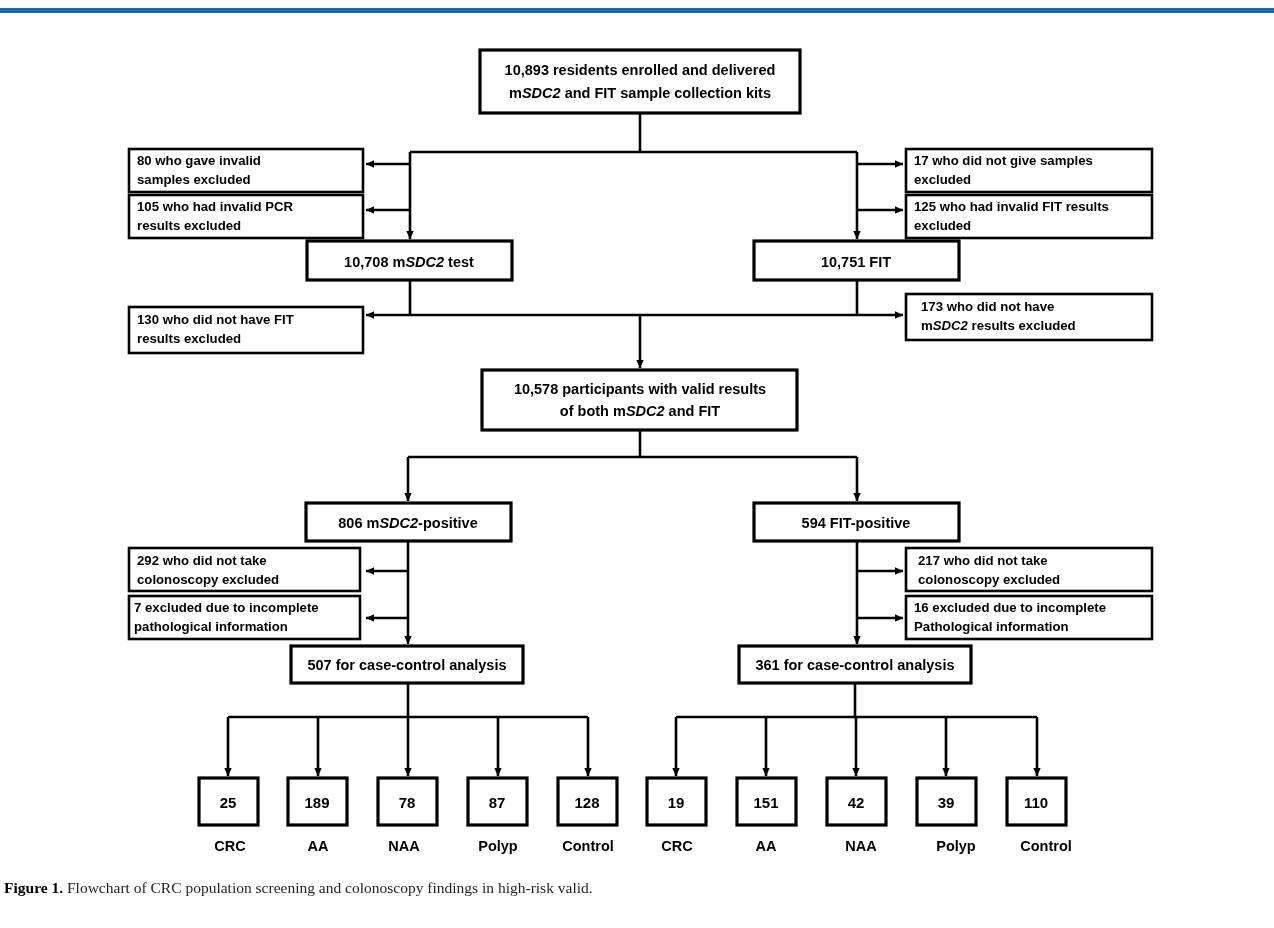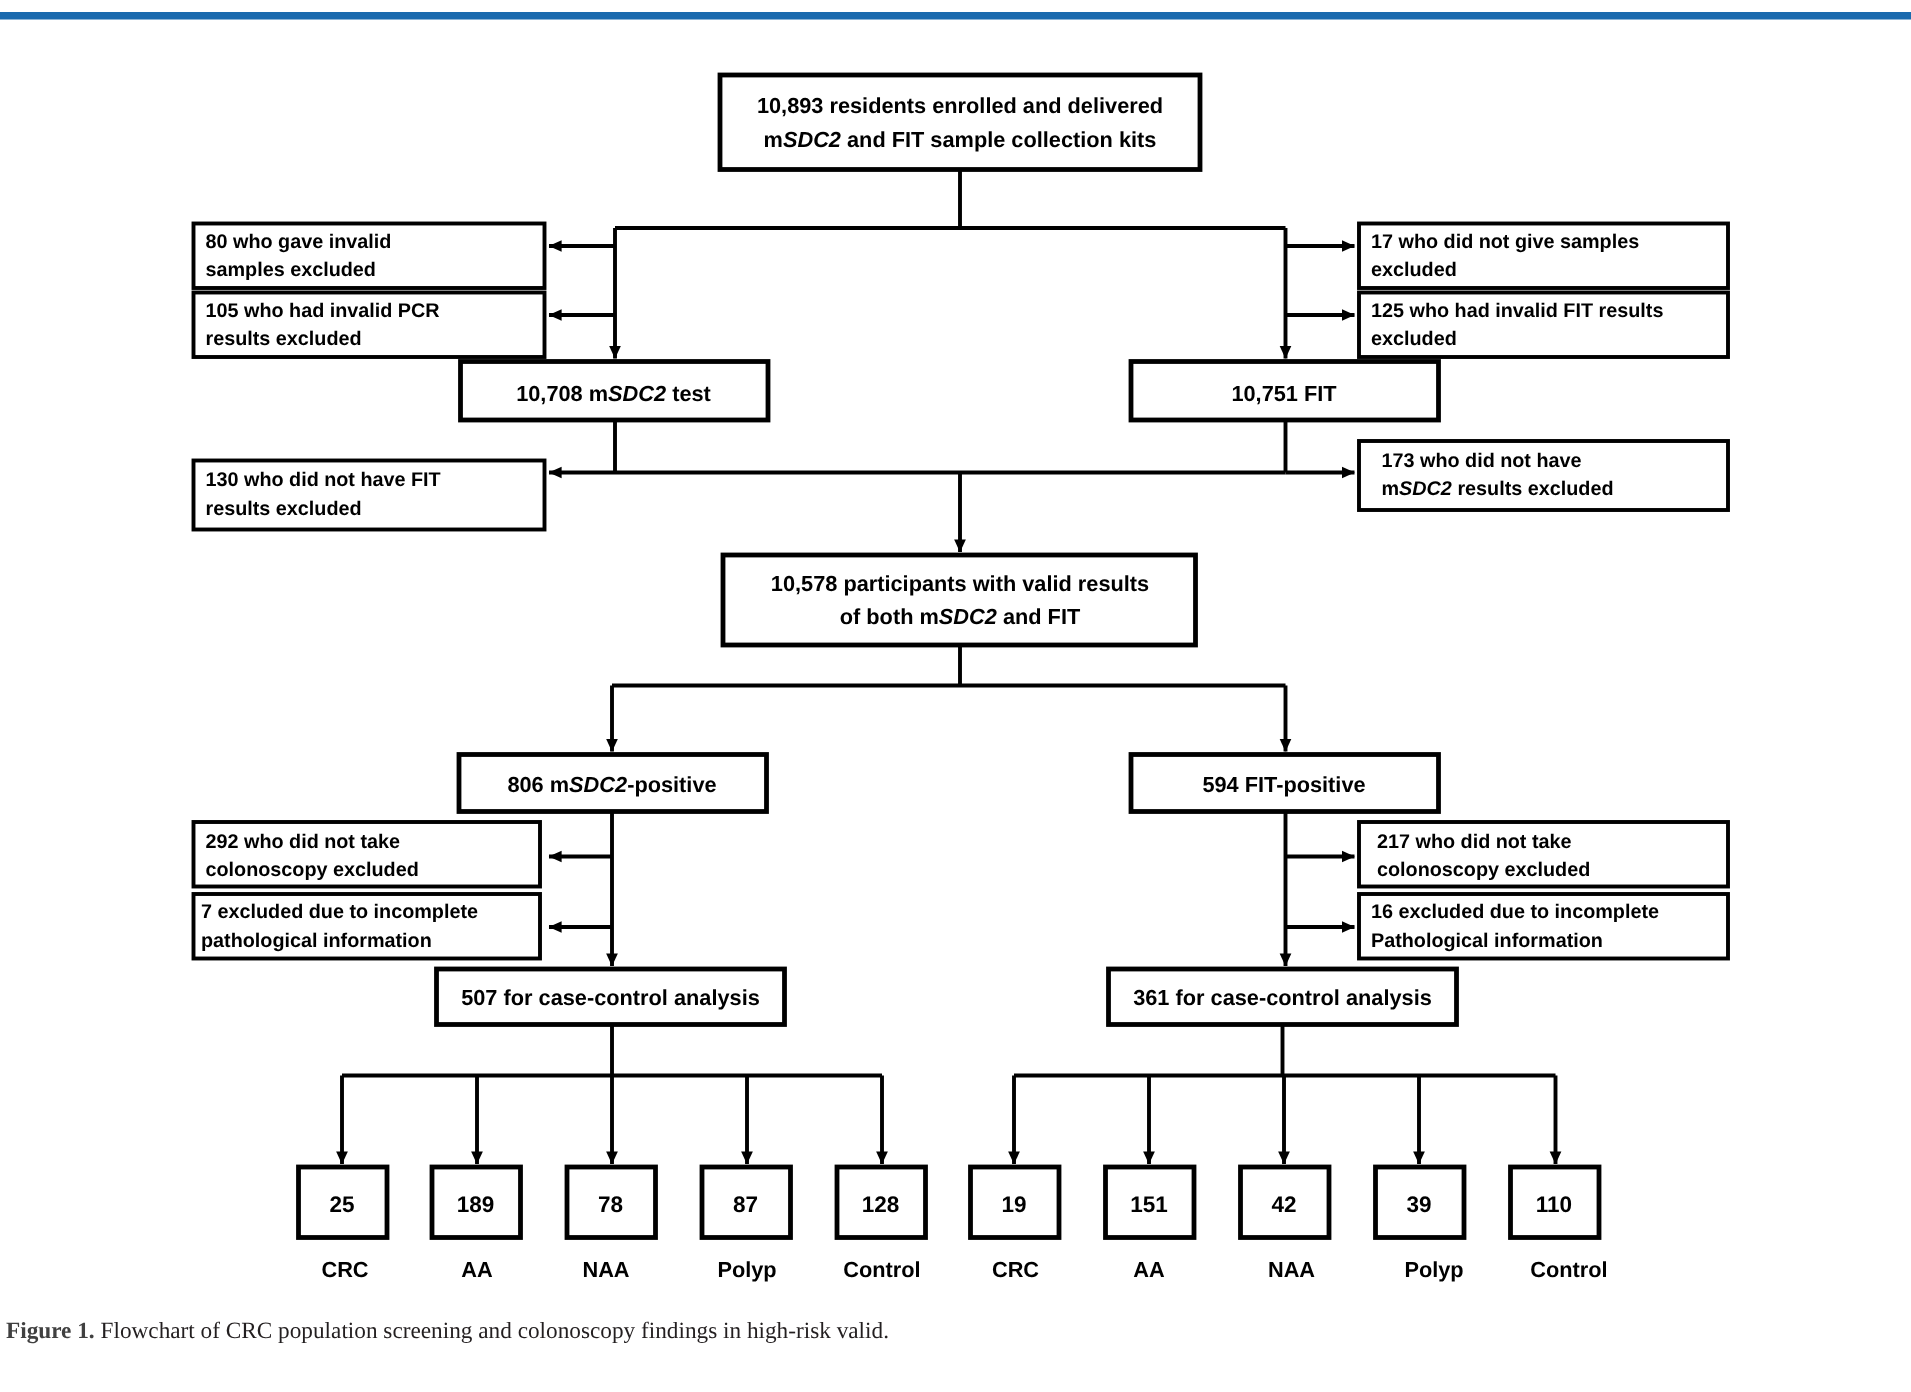--- a/index.html
+++ b/index.html
@@ -12,21 +12,21 @@
   .ln{stroke:#000000;stroke-width:2.6;fill:none;}
   .ahead{fill:#000000;}
   .t{font-family:"Liberation Sans",sans-serif;font-weight:bold;font-size:13.2px;fill:#000000;}
   .t.lft{text-anchor:start;}
   .tbig{font-family:"Liberation Sans",sans-serif;font-weight:bold;font-size:14.5px;fill:#000000;text-anchor:middle;}
   .tleaf{font-family:"Liberation Sans",sans-serif;font-weight:bold;font-size:15px;fill:#000000;text-anchor:middle;}
   .tlabel{font-family:"Liberation Sans",sans-serif;font-weight:bold;font-size:14.5px;fill:#000000;text-anchor:middle;}
   .it{font-style:italic;}
   #caption{position:absolute;left:4px;top:878px;width:1266px;
     font-family:"Liberation Serif",serif;font-size:15.5px;color:#231f20;line-height:1.35;}
-  #caption b{color:#404040;font-weight:bold;font-family:"Liberation Serif",serif;}
+  #caption b{color:#000000;font-weight:bold;font-family:"Liberation Serif",serif;}
 </style>
 </head>
 <body>
 
 <div id="topbar"></div>
 
 <div id="figwrap">
 <svg width="1274" height="840" viewBox="0 0 1274 840" xmlns="http://www.w3.org/2000/svg">
 
   <defs>

